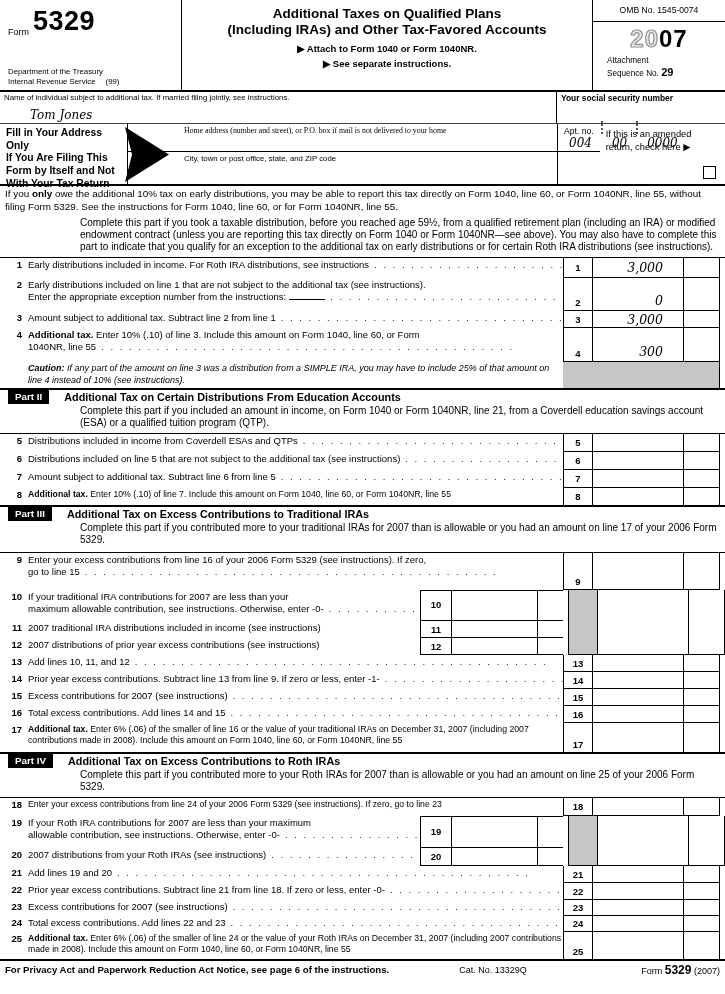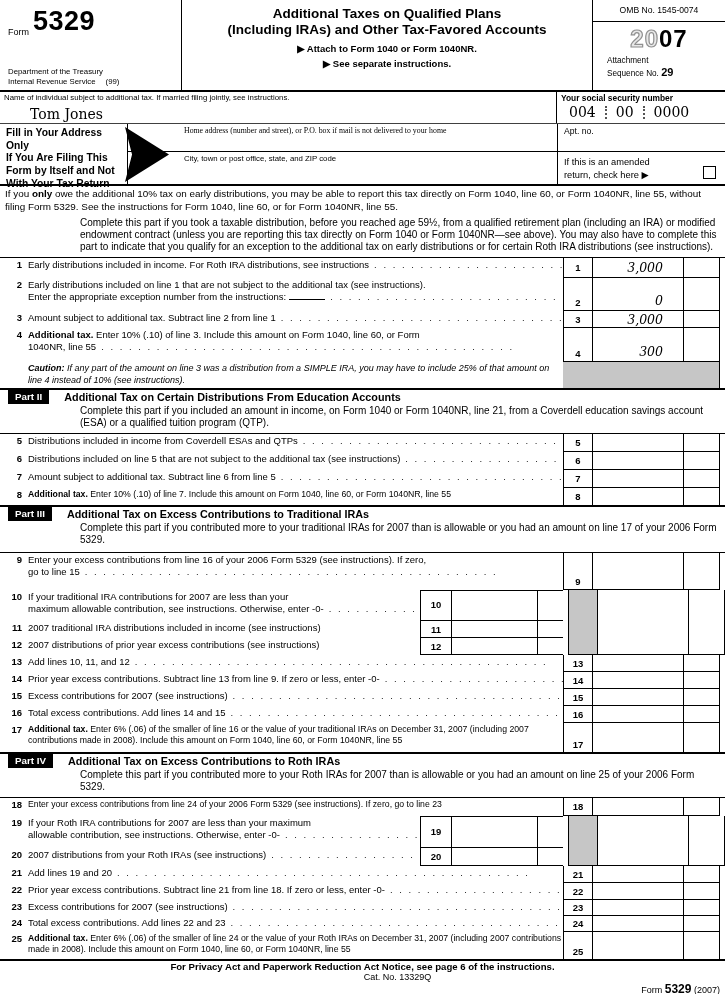--- a/index.html
+++ b/index.html
@@ -24,36 +24,36 @@
   .hcol3 { width:133px; border-left:1px solid #000; text-align:center; }
   .omb { font-size:8.6px; padding:5px 2px 6px 2px; border-bottom:1px solid #000; }
   .year { font-size:24px; font-weight:bold; margin-top:3px; letter-spacing:1px; }
   .y20 { color:#e8e8e8; -webkit-text-stroke:1.2px #909090; }
   .attseq { font-size:8.2px; text-align:left; padding-left:14px; margin-top:3px; line-height:1.25; }
   .seqno { font-size:11px; font-weight:bold; }
   
   .namerow { display:flex; height:32px; border-bottom:1px solid #404040; }
   .namecell { flex:1; border-right:1px solid #000; padding:1px 4px; position:relative; }
   .tinylabel { font-size:7.8px; }
-  .hand { font-family:"DejaVu Serif", serif; font-size:14px; }
+  .hand { font-family:"DejaVu Serif", serif; font-style:italic; font-size:12px;margin-top:32px; }
   .nameval { position:absolute; left:30px; bottom:1px; }
   .ssncell { width:168px; padding:1px 4px; }
   .ssnlabel { font-size:8.4px; font-weight:bold; }
   .ssnval { display:flex; align-items:center; margin-top:1px; padding-left:8px; }
   .ssnsep { border-left:2px dotted #555; height:13px; margin:0 9px; }
   
   .addr { display:flex; height:62px; border-bottom:2px solid #000; }
   .fillcell { width:128px; border-right:1px solid #000; position:relative; padding:3px 0 0 6px; }
   .filltext { font-weight:bold; font-size:10.3px; line-height:1.23; }
   .arrow { position:absolute; right:-42px; top:3px; width:44px; height:55px;
            background:#000; clip-path:polygon(0 0, 100% 50%, 0 100%, 16% 50%); }
   .addrmid { flex:1; display:flex; flex-direction:column; }
   .homecell { height:28px; border-bottom:1px solid #000; padding:2px 4px 0 56px;font-family:Liberation Serif, serif; }
   .citycell { flex:1; padding:2px 4px 0 56px; }
-  .addrright { width:168px; border-left:1px solid #000; display:flex; flex-direction:column; }
+  .addrright { width:168px; border-left:1px solid #000; display:flex; flex-direction:row; }
   .aptcell { height:28px; border-bottom:1px solid #000; padding:2px 6px 0 6px; font-size:8.6px; }
   .amendcell { flex:1; position:relative; padding:4px 6px 0 6px; font-size:9.3px; line-height:1.35; }
   .chk { position:absolute; right:9px; bottom:5px; width:13px; height:13px; border:1.5px solid #000; background:#fff; }
   
   .intro { height:30px; padding:2px 6px 0 5px; font-size:9.9px; line-height:1.3; }
   
   .phead { height:16px; border-top:2px solid #000; display:flex; align-items:center; }
   .badge { background:#000; color:#fff; font-weight:bold; font-size:9.8px;
            margin-left:8px; padding:1px 7px 2px 7px; }
   .ptitle { font-weight:bold; font-size:10.8px; margin-left:15px; }
@@ -81,21 +81,21 @@
   
   .blkleft { width:568px; flex-shrink:0; display:flex; flex-direction:column; }
   .irow { display:flex; }
   .itext { width:392px; flex-shrink:0; padding-top:1px; line-height:1.3; }
   .ibn { width:32px; border-left:1px solid #000; border-right:1px solid #000; flex-shrink:0;
          display:flex; align-items:center; justify-content:center; font-weight:bold; }
   .iamt { width:85px; flex-shrink:0; }
   .icts { width:26px; border-left:1px solid #000; flex-shrink:0; }
   .bt { border-top:1px solid #000; }
   
-  .foot { height:19px; border-top:2px solid #000; display:flex; align-items:center; padding:0 5px;flex-direction:column; }
+  .foot { height:19px; border-top:2px solid #000; display:flex; align-items:center; padding:0 5px; }
   .fnotice { font-weight:bold; font-size:9.6px; }
   .fcat { font-size:9px; margin-left:70px; }
   .fsig { margin-left:auto; font-size:9px; }
   .fsignum { font-weight:bold; font-size:12px; }
 </style>
 </head>
 <body>
 
 <div class="page">
 
@@ -371,21 +371,21 @@
     <div class="bn bb">13</div>
     <div class="amt bb">
         <span class="handamt"></span>
       </div>
     <div class="cts bb"></div>
   </div>
   <div class="frow" style="height:17px">
     <div class="lno">14</div>
     <div class="ftext">
         <div class="tline">
-          <span>Prior year excess contributions. Subtract line 13 from line 9. If zero or less, enter -0-</span>
+          <span>Prior year excess contributions. Subtract line 13 from line 9. If zero or less, enter -1-</span>
           <span class="dots"></span>
         </div>
       </div>
     <div class="bn bb">14</div>
     <div class="amt bb">
         <span class="handamt"></span>
       </div>
     <div class="cts bb"></div>
   </div>
   <div class="frow" style="height:17px">

